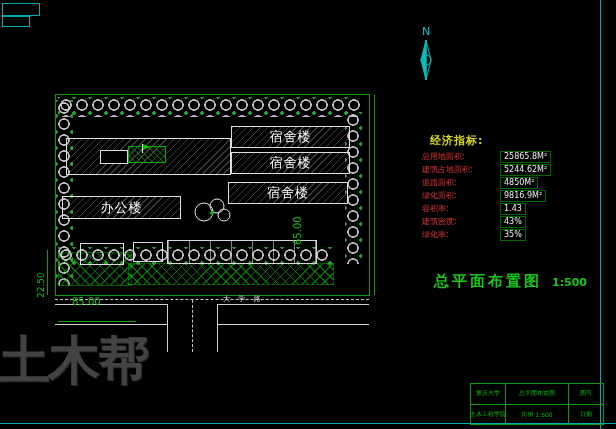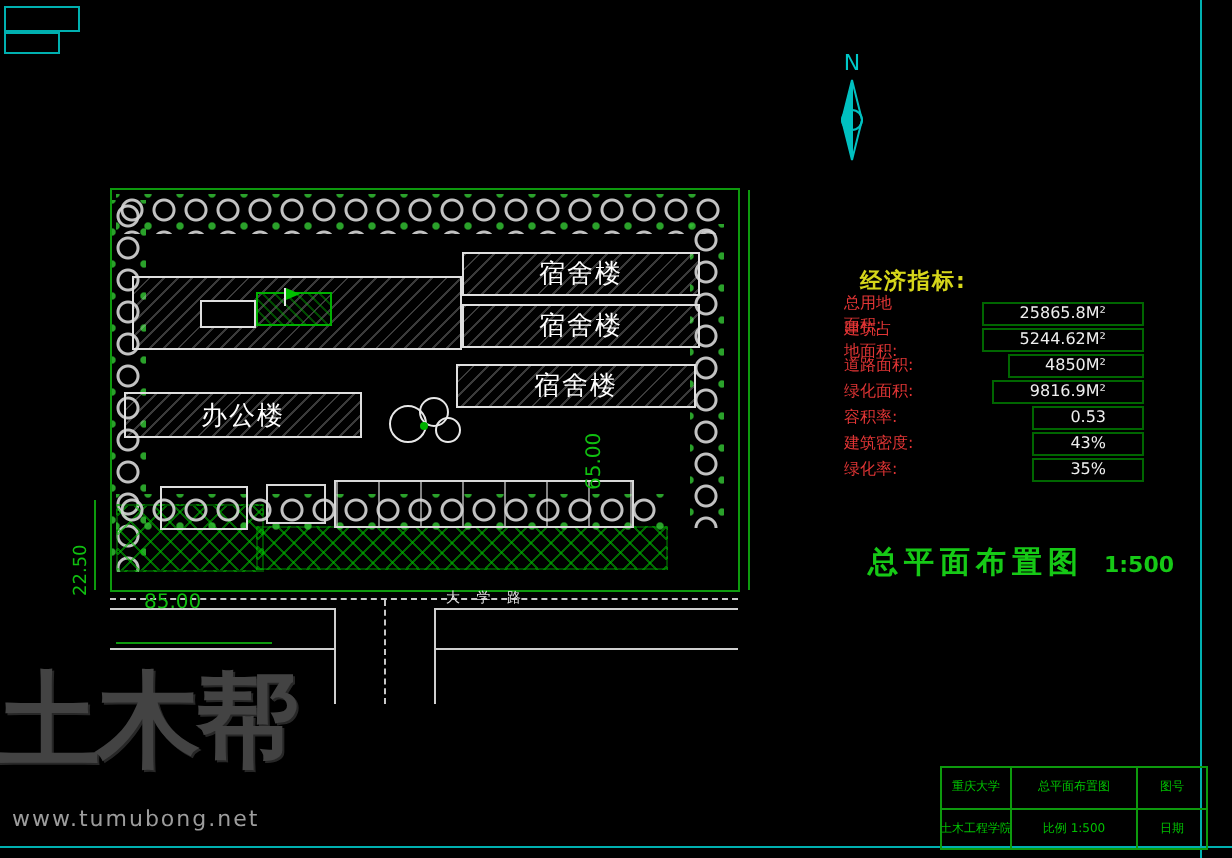--- a/index.html
+++ b/index.html
@@ -90,21 +90,21 @@
   .dim-mid    { left:292px; top:245px; }
   .dml-left   { left:47px;  top:250px; width:1px;  height:45px;  background:#0d9a0d; }
   .dml-bottom { left:58px;  top:321px; width:78px; height:1px;   background:#0d9a0d; }
   .dml-right  { left:374px; top:95px;  width:1px;  height:200px; background:#0d9a0d; }
 
   
   .econ-title { left:430px; top:133px; color:#d6d61a; font-size:11px; font-weight:bold; letter-spacing:1px; }
   .econ-rows  { left:422px; top:150px; width:150px; }
   .econ-row   { height:13px; display:flex; align-items:center; font-size:8px; }
   .econ-label { color:#e23535; width:78px; }
-  .econ-value { color:#efefef; border:1px solid rgba(0,170,0,0.6); padding:0 18px; line-height:10px;margin-left:39px; }
+  .econ-value { color:#efefef; border:1px solid rgba(0,170,0,0.6); padding:0 3px; line-height:10px; }
 
   .dwg-title { left:434px; top:272px; color:#16c916; font-size:15px; font-weight:bold; letter-spacing:3px; }
   .dwg-scale { font-size:11px; font-weight:bold; margin-left:10px; letter-spacing:0; }
 
   
   .tb { left:470px; top:383px; width:132px; height:40px; border:1px solid #0d9a0d;
         display:flex; color:#00c000; font-size:6px; }
   .tb > div { border-right:1px solid #0d9a0d; display:flex; flex-direction:column; }
   .tb > div:last-child { border-right:none; }
   .tb-cell { flex:1; display:flex; align-items:center; justify-content:center;
@@ -206,21 +206,21 @@
     <div class="econ-row">
       <span class="econ-label">道路面积:</span>
       <span class="econ-value">4850M²</span>
     </div>
     <div class="econ-row">
       <span class="econ-label">绿化面积:</span>
       <span class="econ-value">9816.9M²</span>
     </div>
     <div class="econ-row">
       <span class="econ-label">容积率:</span>
-      <span class="econ-value">0.53</span>
+      <span class="econ-value">1.43</span>
     </div>
     <div class="econ-row">
       <span class="econ-label">建筑密度:</span>
       <span class="econ-value">43%</span>
     </div>
     <div class="econ-row">
       <span class="econ-label">绿化率:</span>
       <span class="econ-value">35%</span>
     </div>
   </div>
@@ -241,15 +241,14 @@
         <span>1:500</span>
       </div>
     </div>
     <div class="tb-c3">
       <div class="tb-cell">图号</div>
       <div class="tb-cell">日期</div>
     </div>
   </div>
 
   <div class="abs wm-brand">土木帮</div>
-  <div class="abs wm-url">www.tumubong.net</div>
 
 </div>
 
 </body></html>

